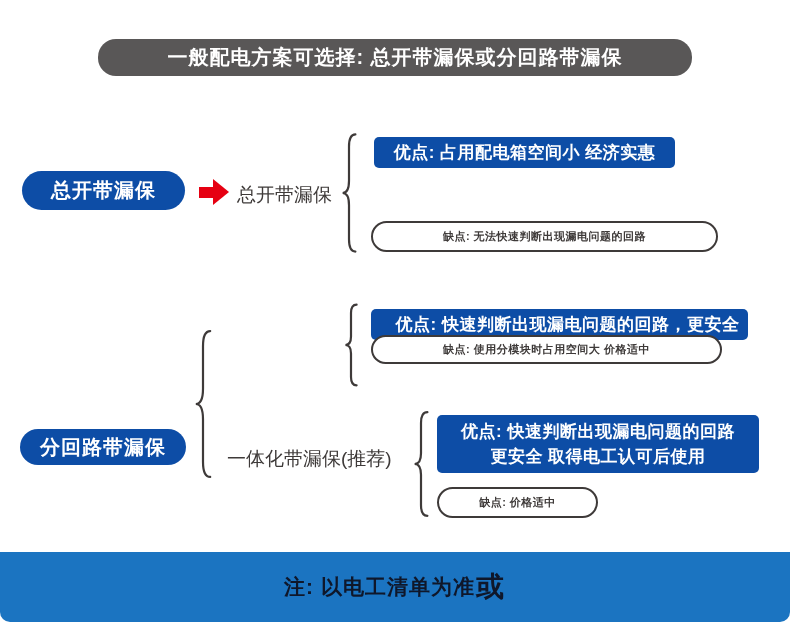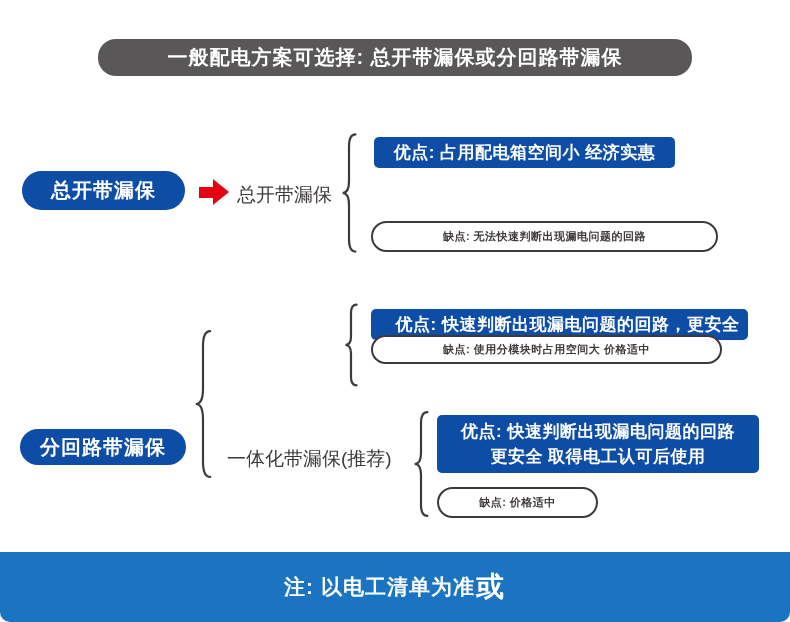--- a/index.html
+++ b/index.html
@@ -127,21 +127,21 @@
   .con-pill.c2 { left: 371px; top: 335px; width: 351px; height: 29px; }
   .con-pill.c3 { left: 437px; top: 487px; width: 161px; height: 31px; }
 
   
   .footer-bar {
     position: absolute;
     left: 0; top: 552px;
     width: 790px; height: 70px;
     background: #1b74c1;
     border-radius: 0 0 10px 10px;
-    color: #ffffff;
+    color: #0f172a;
     font-weight: bold;
     font-size: 21px;
     display: flex; align-items: center; justify-content: center;
     letter-spacing: 1px;
   }
   .footer-bar .emph {
     font-size: 28px;
     margin: 0 1px;
   }
 </style>

